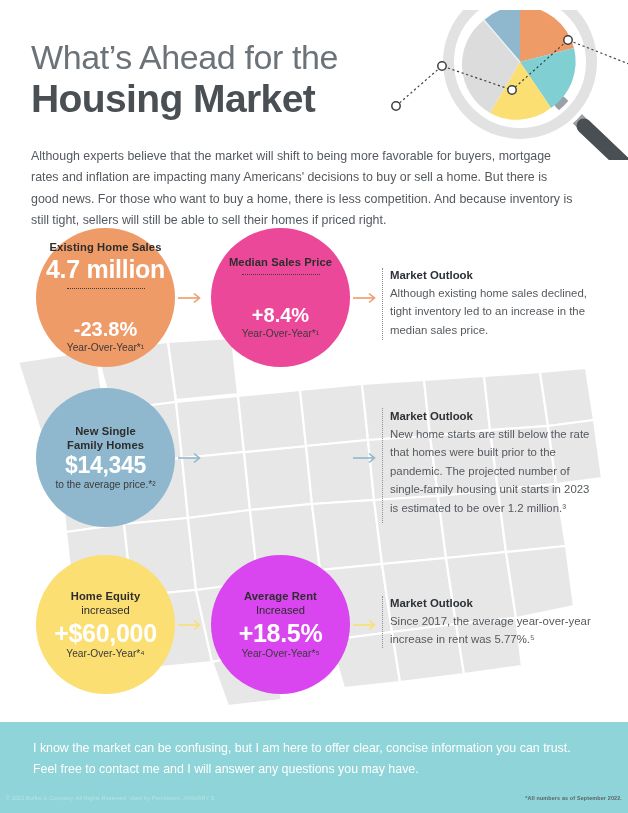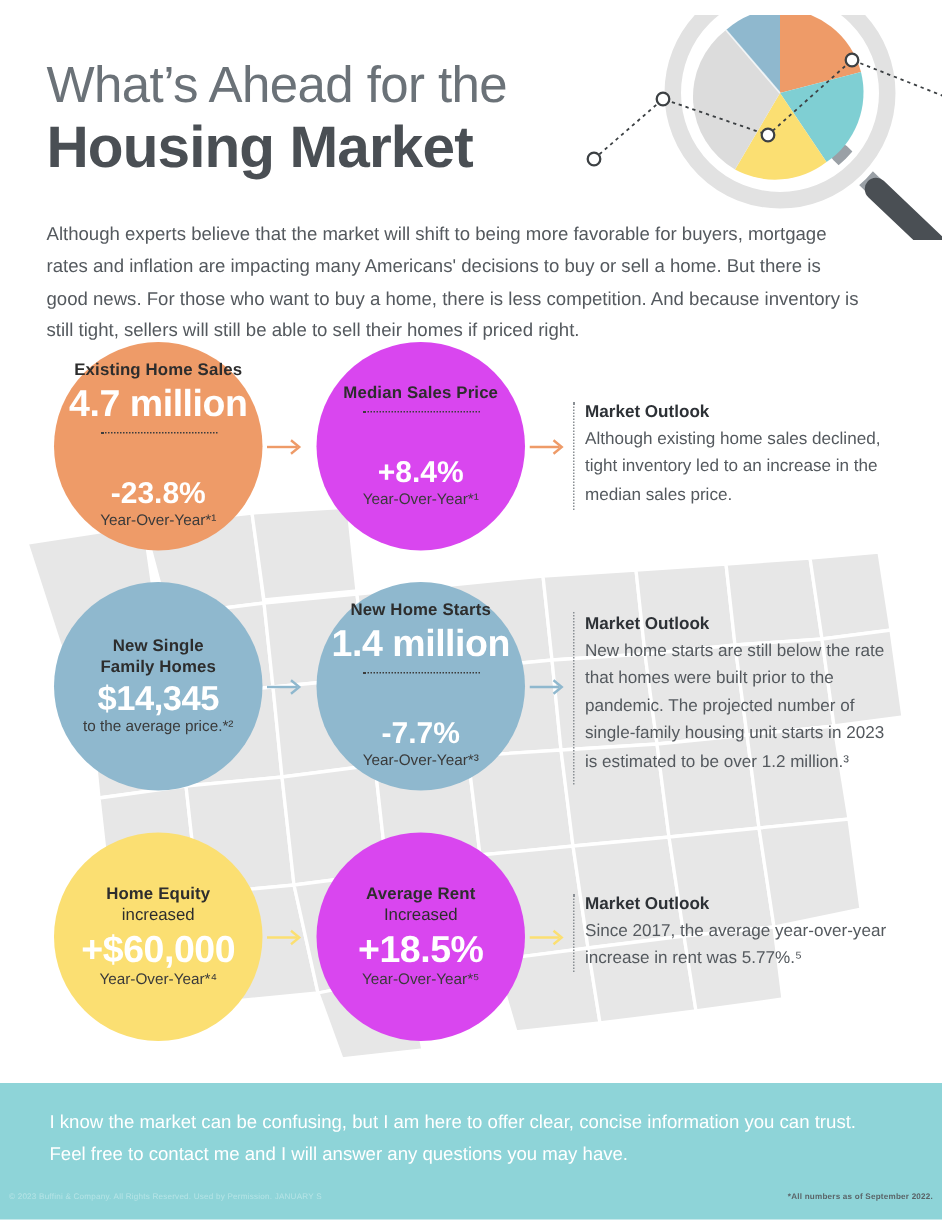--- a/index.html
+++ b/index.html
@@ -306,21 +306,21 @@
     <div class="b-heading">Existing Home Sales</div>
     <div class="b-big">4.7 million</div>
     <div class="dotted-rule"></div>
     <div class="b-mid b-note-w">-23.8%</div>
     <div class="b-note">Year-Over-Year*¹</div>
   </div>
   <svg class="arrow arrow-1" viewBox="0 0 26 12">
     <line x1="0" y1="6" x2="20" y2="6" stroke="#EE9B68" stroke-width="1.6"></line>
     <polyline points="16,1.5 21.5,6 16,10.5" fill="none" stroke="#EE9B68" stroke-width="1.6"></polyline>
   </svg>
-  <div class="bubble bubble-b" style="background:#d946ef;">
+  <div class="bubble bubble-b" style="background:#ec4899;">
     <div class="b-heading">Median Sales Price</div>
     <div class="dotted-rule"></div>
     <div class="b-mid b-note-w">+8.4%</div>
     <div class="b-note">Year-Over-Year*¹</div>
   </div>
   <svg class="arrow arrow-2" viewBox="0 0 26 12">
     <line x1="0" y1="6" x2="20" y2="6" stroke="#EE9B68" stroke-width="1.6"></line>
     <polyline points="16,1.5 21.5,6 16,10.5" fill="none" stroke="#EE9B68" stroke-width="1.6"></polyline>
   </svg>
   <div class="outlook-rule" style="top:40px; height:72px;"></div>
@@ -334,27 +334,20 @@
   <div class="bubble bubble-a" style="background:#8FB8CE;">
     <div class="b-heading" style="white-space:pre-line;">New Single
 Family Homes</div>
     <div class="b-big b-big-sm">$14,345</div>
     <div class="b-note">to the average price.*²</div>
   </div>
   <svg class="arrow arrow-1" viewBox="0 0 26 12">
     <line x1="0" y1="6" x2="20" y2="6" stroke="#8FB8CE" stroke-width="1.6"></line>
     <polyline points="16,1.5 21.5,6 16,10.5" fill="none" stroke="#8FB8CE" stroke-width="1.6"></polyline>
   </svg>
-  <div class="bubble bubble-b" style="background:#8FB8CE;">
-    <div class="b-heading">New Home Starts</div>
-    <div class="b-big">1.4 million</div>
-    <div class="dotted-rule"></div>
-    <div class="b-mid b-note-w">-7.7%</div>
-    <div class="b-note">Year-Over-Year*³</div>
-  </div>
   <svg class="arrow arrow-2" viewBox="0 0 26 12">
     <line x1="0" y1="6" x2="20" y2="6" stroke="#8FB8CE" stroke-width="1.6"></line>
     <polyline points="16,1.5 21.5,6 16,10.5" fill="none" stroke="#8FB8CE" stroke-width="1.6"></polyline>
   </svg>
   <div class="outlook-rule" style="top:20px; height:115px;"></div>
   <div class="outlook" style="top:22px;">
     <div class="o-title">Market Outlook</div>
     <div class="o-body">New home starts are still below the rate that homes were built prior to the pandemic. The projected number of single-family housing unit starts in 2023 is estimated to be over 1.2 million.³</div>
   </div>
 </div>

